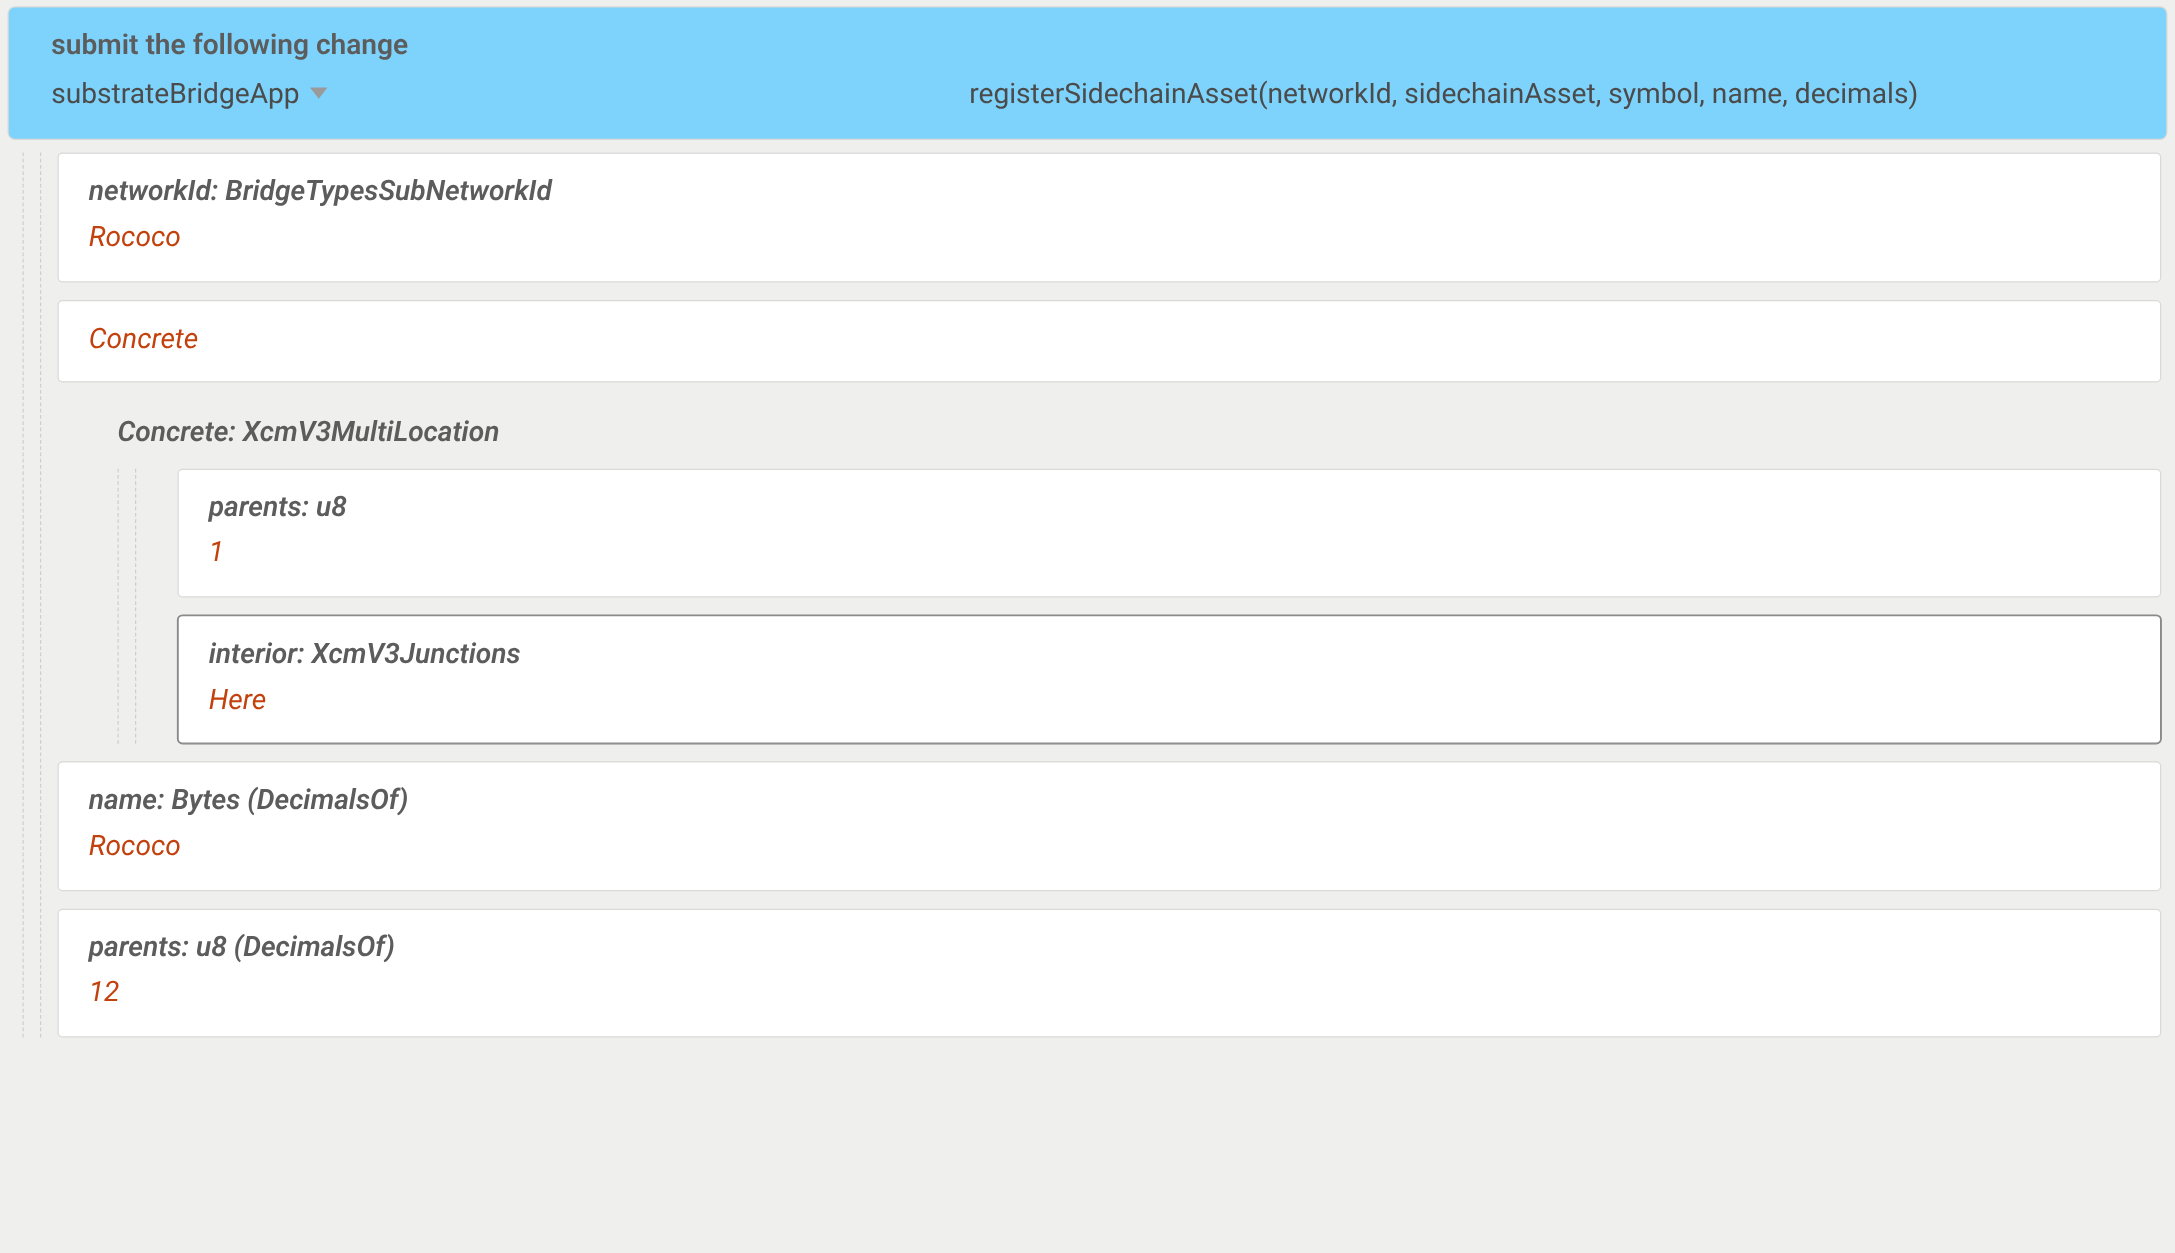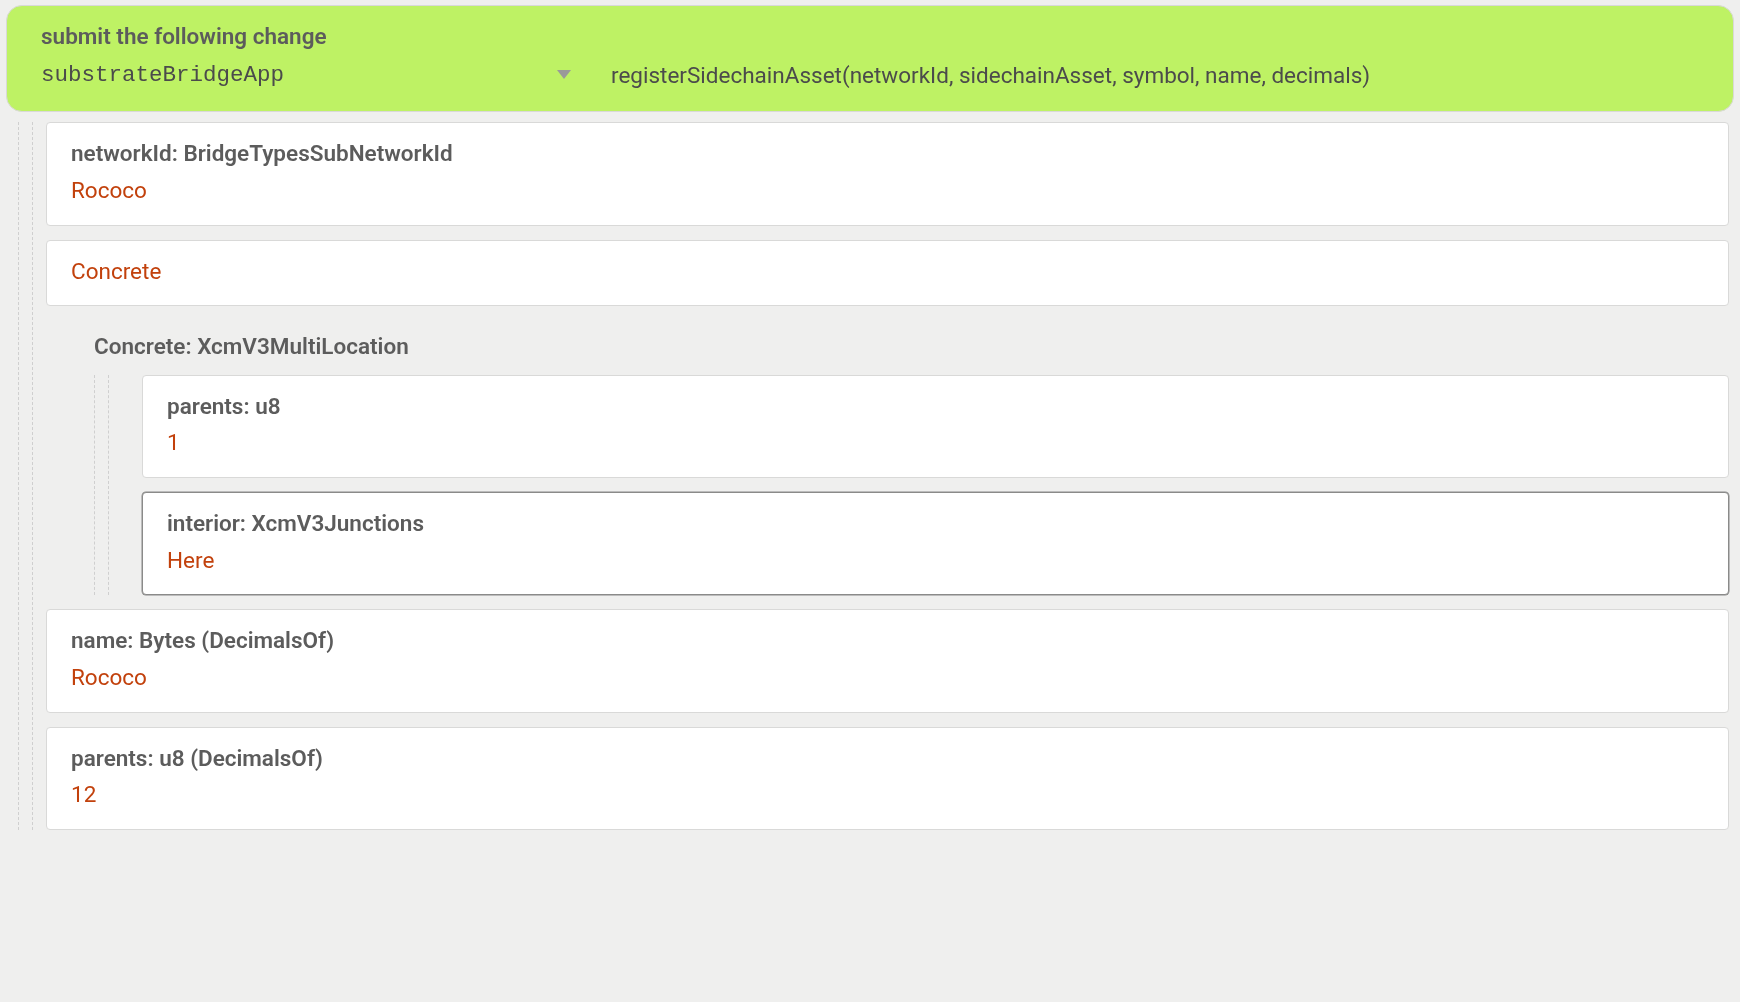--- a/index.html
+++ b/index.html
@@ -5,22 +5,22 @@
   * { box-sizing: border-box; margin: 0; padding: 0; }
   body {
     font-family: -apple-system, BlinkMacSystemFont, "Segoe UI", Roboto, Helvetica, Arial, sans-serif;
     background: #efefee;
     color: #555;
     font-size: 22.5px;
     line-height: 1.45;
   }
   .frame {
     border: 1px solid #d9d9d8;
-    border-radius: 16px;
-    background: #bef264;
+    border-radius: 6px;
+    background: #7dd3fc;
     margin-bottom: 10px;
   }
   .header-frame {
     margin: 5px 6px 10px 6px;
     padding: 14px 34px 20px 34px;
   }
   .header-title {
     font-weight: 600;
     color: #5c5c5c;
     margin-bottom: 6px;
@@ -31,42 +31,41 @@
     justify-content: space-between;
     gap: 40px;
   }
   .module-select {
     display: flex;
     align-items: center;
     gap: 8px;
     color: #4b4b4b;
     flex: 0 0 auto;
     width: 530px;
-    justify-content: space-between;
-    font-family: Liberation Mono, monospace;
   }
   .method-sig {
     color: #4b4b4b;
-    text-align: left;
+    text-align: center;
     flex: 1 1 auto;
     white-space: nowrap;
     overflow: hidden;
   }
   .caret {
     width: 0; height: 0;
     border-left: 7px solid transparent;
     border-right: 7px solid transparent;
     border-top: 9px solid #9a9a9a;
     display: inline-block;
   }
 
   .indent-area {
     position: relative;
     padding-left: 46px;
     padding-right: 11px;
+    font-style: italic;
   }
   .guide1 { position:absolute; left:18px; top:0; bottom:0; border-left:1px dashed #cfcfcf; }
   .guide2 { position:absolute; left:32px; top:0; bottom:0; border-left:1px dashed #cfcfcf; }
 
   .param-box {
     background:#fff;
     border:1px solid #d9d9d8;
     border-radius:4px;
     padding: 14px 24px 18px 24px;
     margin-bottom: 14px;

